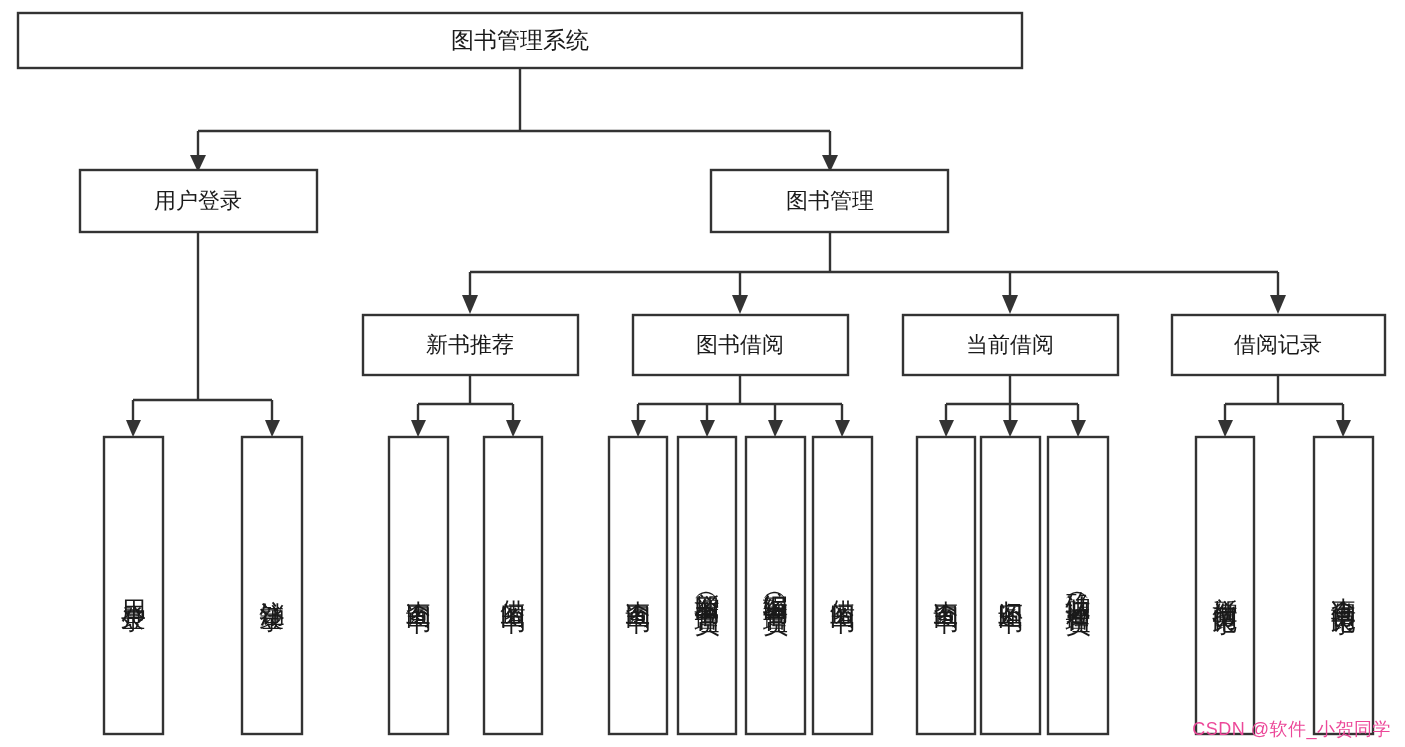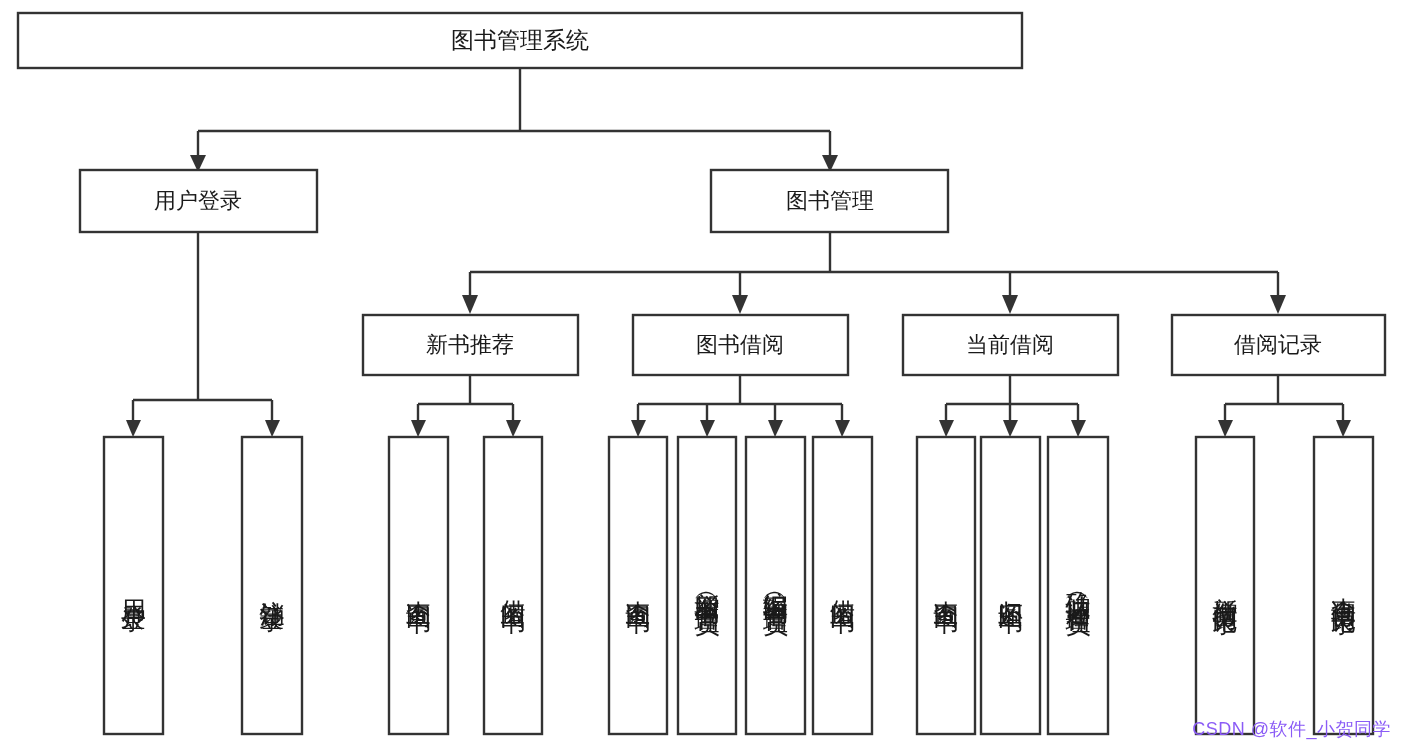--- a/index.html
+++ b/index.html
@@ -43,21 +43,21 @@
   .arrow-head {
     fill: #333333;
     stroke: none;
   }
   .watermark {
     position: absolute;
     right: 14px;
     bottom: 6px;
     font-family: "Liberation Sans", "DejaVu Sans", sans-serif;
     font-size: 18px;
-    color: #8b5cf6;
+    color: #ec4899;
     white-space: nowrap;
     letter-spacing: 0.5px;
   }
 </style>
 </head>
 <body>
 
 <svg id="diagram" viewBox="0 0 1405 747">
 
   <defs>

